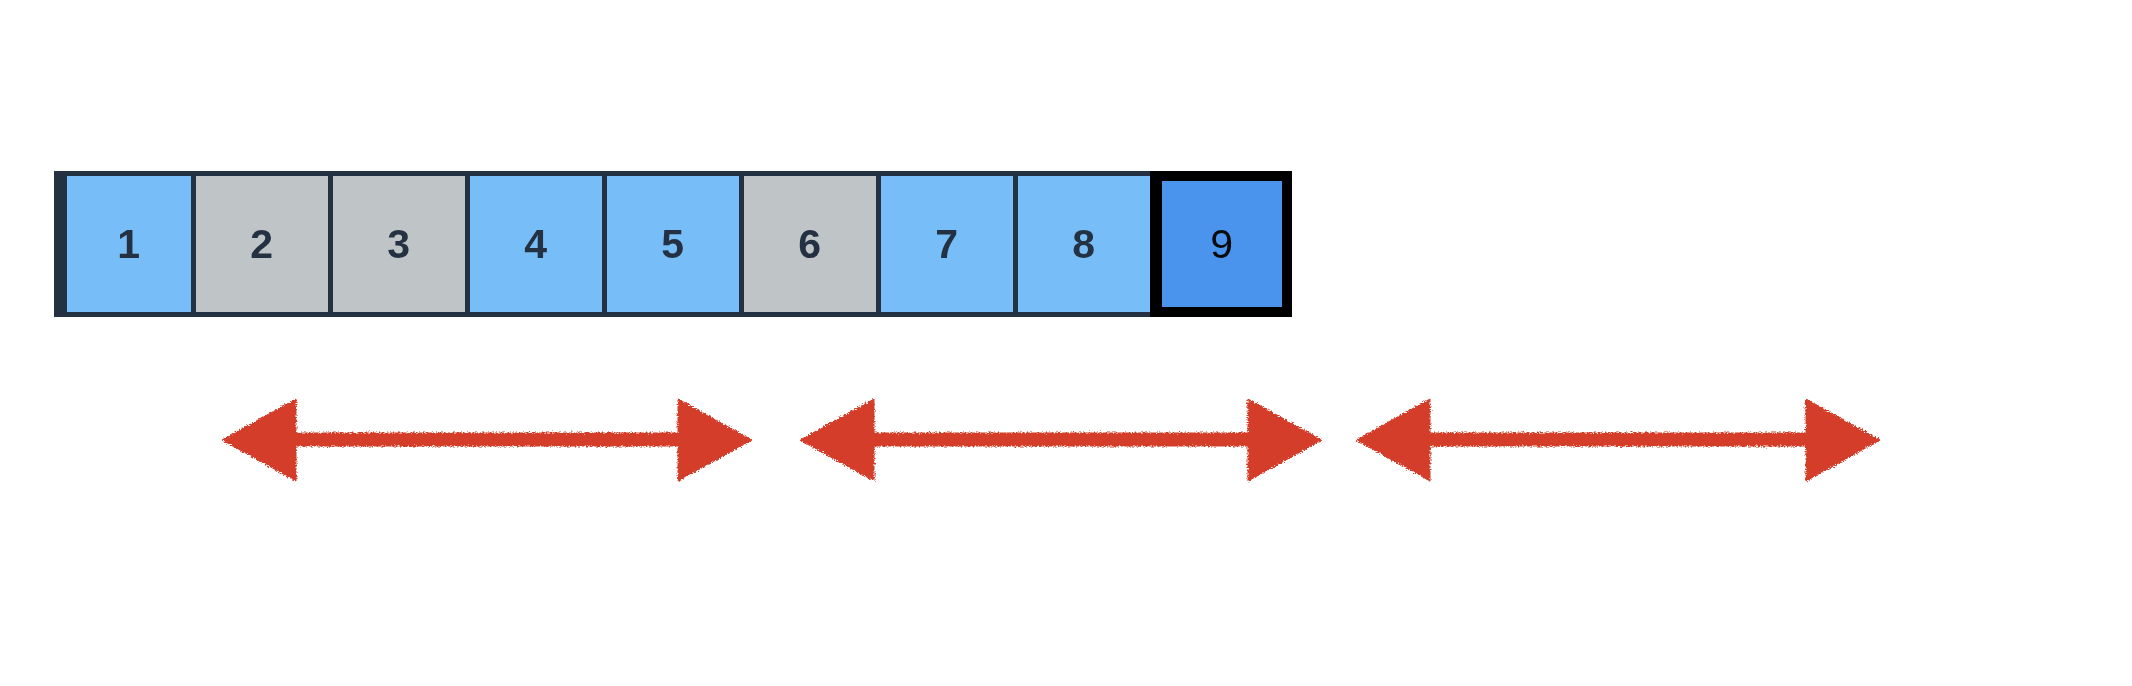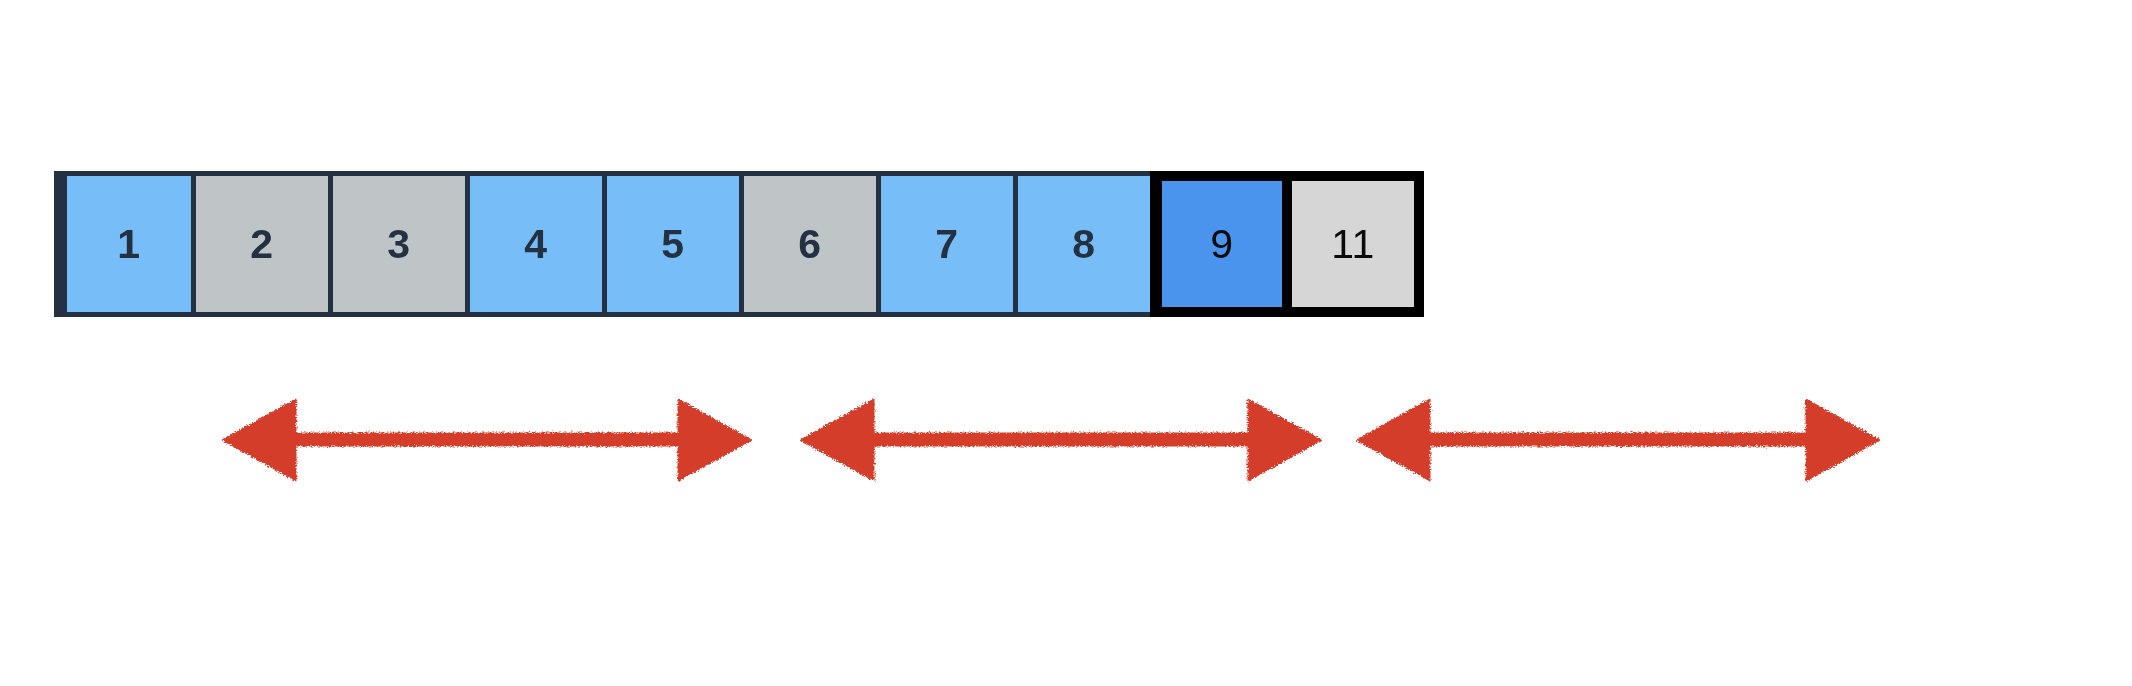--- a/index.html
+++ b/index.html
@@ -127,23 +127,20 @@
 
     <div class="cell frame-navy fill-lightblue">
       <span>8</span>
     </div>
 
     <div class="cell frame-black first-black fill-blue">
       <span>9</span>
     </div>
 
 
-    <div class="cell frame-black fill-lightgray">
-      <span>11</span>
-    </div>
 
   </div>
 
   <div id="arrow-layer">
     <svg class="arrow-svg" width="2132" height="686" viewBox="0 0 2132 686" xmlns="http://www.w3.org/2000/svg">
       <defs>
 
         <filter id="sketch" x="-20%" y="-60%" width="140%" height="220%">
           <feTurbulence type="fractalNoise" baseFrequency="0.52 0.9" numOctaves="3" seed="7" result="noise"></feTurbulence>
           <feDisplacementMap in="SourceGraphic" in2="noise" scale="5" xChannelSelector="R" yChannelSelector="G"></feDisplacementMap>

